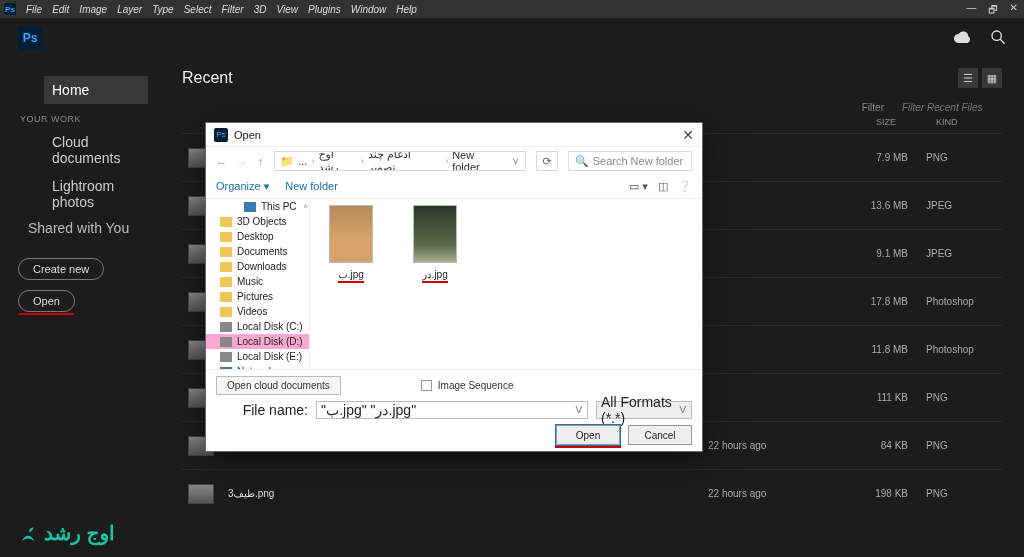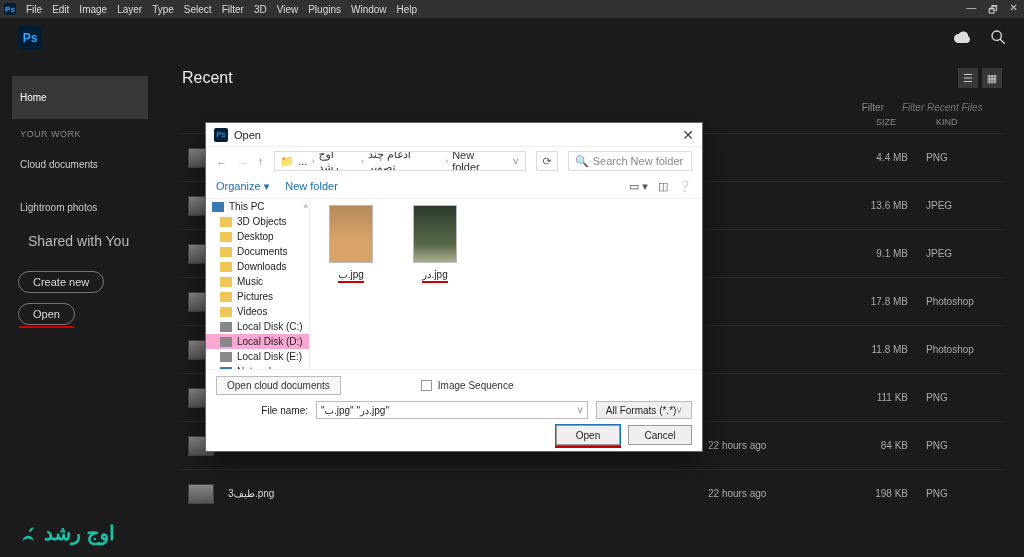--- a/index.html
+++ b/index.html
@@ -1,32 +1,32 @@
 <!DOCTYPE html>
 <html><head>
 <meta charset="utf-8">
 <style>
 * { margin: 0; padding: 0; box-sizing: border-box; font-family: "Segoe UI", Tahoma, sans-serif; }
 body { width: 1024px; height: 557px; background: #1c1c1c; color: #ccc; overflow: hidden; position: relative; font-size: 11px; }
 
 
 .menubar { height: 18px; background: #323232; display: flex; align-items: center; padding: 0 4px; gap: 10px; color: #ddd; font-size: 10px; }
 .menubar .ps-badge { width: 12px; height: 12px; background: #001e36; color: #31a8ff; display: flex; align-items: center; justify-content: center; font-size: 8px; font-weight: bold; border-radius: 2px; }
-.menubar .menuitem { cursor: default; }
+.menubar .menuitem { cursor: default; font-style: italic; }
 .win-controls { position: absolute; right: 6px; top: 2px; display: flex; gap: 12px; color: #ccc; font-size: 10px; }
 
 
 .toolbar { height: 40px; display: flex; align-items: center; padding: 0 18px; justify-content: space-between; }
 .toolbar .ps-logo { width: 24px; height: 24px; background: #001e36; color: #31a8ff; display: flex; align-items: center; justify-content: center; font-weight: bold; font-size: 12px; border-radius: 4px; }
 .toolbar .right-icons { display: flex; gap: 18px; align-items: center; color: #ddd; }
 
 
 .main { display: flex; height: calc(100% - 58px); }
 .sidebar { width: 160px; padding: 18px 12px; }
-.side-item { padding: 16px 8px; font-size: 10px; color: #ccc; cursor: default; }
+.side-item { padding: 6px 8px; font-size: 14px; color: #ccc; cursor: default; margin-left: 32px; }
 .side-item.active { background: #383838; color: #fff; }
 .side-label { font-size: 9px; color: #888; letter-spacing: 0.5px; margin: 10px 8px 4px; }
 .side-sub { padding: 4px 16px; font-size: 14px; color: #bbb; }
 .btn-outline { border: 1px solid #777; border-radius: 14px; padding: 4px 14px; font-size: 11px; color: #ddd; display: inline-block; margin: 10px 6px 0; cursor: default; background: #1c1c1c; }
 .btn-outline.open { position: relative; }
 .underline-red { position: absolute; left: 0; right: 0; bottom: -4px; height: 2px; background: #c00; }
 
 .content { flex: 1; padding: 10px 22px; position: relative; }
 .home-head { display: flex; justify-content: space-between; align-items: center; margin-bottom: 8px; }
 .home-head h2 { font-size: 16px; font-weight: 400; color: #eee; }
@@ -69,38 +69,38 @@
 .dialog .toolbar2 .left { display: flex; gap: 16px; }
 .dialog .toolbar2 .link { color: #1a6fb5; }
 .dialog .toolbar2 .right { display: flex; gap: 10px; align-items: center; color: #555; }
 
 .dialog .body { flex: 1; display: flex; overflow: hidden; }
 .dialog .tree { width: 104px; border-right: 1px solid #eee; height: 100%; overflow-y: auto; position: relative; }
 .dialog .tree::-webkit-scrollbar { width: 12px; }
 .dialog .tree::-webkit-scrollbar-thumb { background: #c8c8c8; }
 .dialog .tree-scroll-ind { position: absolute; top: 3px; right: 1px; font-size: 8px; color: #888; }
 .dialog .tree-item { display: flex; align-items: center; gap: 5px; padding: 2px 4px 2px 14px; font-size: 10px; color: #222; white-space: nowrap; }
-.dialog .tree-item.top { padding-left: 6px; font-weight: 400; }
+.dialog .tree-item.top { padding-left: 6px; font-weight: 400; margin-left: 32px; }
 .dialog .tree-item.sel { background: #f9a8d4; }
 .dialog .tree-item .ticon { width: 12px; height: 10px; background: #5aa0d8; }
 .dialog .tree-item .ticon.drive { background: #888; }
 .dialog .tree-item .ticon.pc { background: #3a7ab5; }
 .dialog .tree-item .ticon.folder { background: #f0c659; }
 
 .dialog .files { flex: 1; padding: 6px 8px; display: flex; gap: 18px; align-items: flex-start; }
 .dialog .file-tile { width: 66px; text-align: center; font-size: 10px; color: #222; }
 .dialog .file-tile .timg { width: 44px; height: 58px; margin: 0 auto 4px; background: linear-gradient(#b58a5a 0%, #d8a36a 60%, #d8a36a 100%); border: 1px solid #bbb; }
 .dialog .file-tile .timg.dark { background: linear-gradient(#2a3a2a 0%, #5a6a4a 70%, #aab090 100%); }
 .dialog .file-tile .name-red { border-bottom: 2px solid #c00; padding-bottom: 1px; display: inline-block; margin-top: 2px;}
 
 .dialog .lower { border-top: 1px solid #eee; padding: 6px 10px; display: flex; flex-direction: column; gap: 6px; }
 .dialog .row1 { display: flex; align-items: center; gap: 20px; font-size: 10px; color: #333; }
 .dialog .btn-cloud { border: 1px solid #bbb; background: #f6f6f6; padding: 3px 10px; font-size: 10px; }
 .dialog .chk { width: 11px; height: 11px; border: 1px solid #999; display: inline-block; }
-.dialog .row2 { display: flex; align-items: center; gap: 8px; font-size: 10px; }
+.dialog .row2 { display: flex; align-items: center; gap: 8px; font-size: 14px; }
 .dialog .row2 label { width: 92px; text-align: right; }
 .dialog .row2 .fname { flex: 1; border: 1px solid #bbb; height: 18px; padding: 0 4px; display: flex; align-items: center; justify-content: space-between; }
 .dialog .row2 .formats { width: 96px; border: 1px solid #bbb; height: 18px; padding: 0 4px; display: flex; align-items: center; justify-content: center; background: #efefef; }
 .dialog .row3 { display: flex; justify-content: flex-end; gap: 8px; }
 .dialog .wbtn { width: 64px; height: 20px; border: 1px solid #999; background: #efefef; font-size: 10px; display: flex; align-items: center; justify-content: center; }
 .dialog .wbtn.primary { outline: 1px solid #1a6fb5; position: relative; }
 .dialog .wbtn.primary::after { content: ""; position: absolute; left: -2px; right: -2px; bottom: -4px; height: 2px; background: #c00; }
 
 svg { fill: currentColor; }
 </style>
@@ -167,21 +167,21 @@
     </div>
     <div class="cols-row">
       <span>SIZE</span>
       <span>KIND</span>
     </div>
     <div class="recent-list" id="recent-list">
         <div class="recent-row">
           <div class="thumb"></div>
     <div class="rname"></div>
     <div class="rtime"></div>
-    <div class="rsize">4.4 MB</div>
+    <div class="rsize">7.9 MB</div>
     <div class="rkind">PNG</div>
         </div>
         <div class="recent-row">
           <div class="thumb"></div>
     <div class="rname"></div>
     <div class="rtime"></div>
     <div class="rsize">13.6 MB</div>
     <div class="rkind">JPEG</div>
         </div>
         <div class="recent-row">

